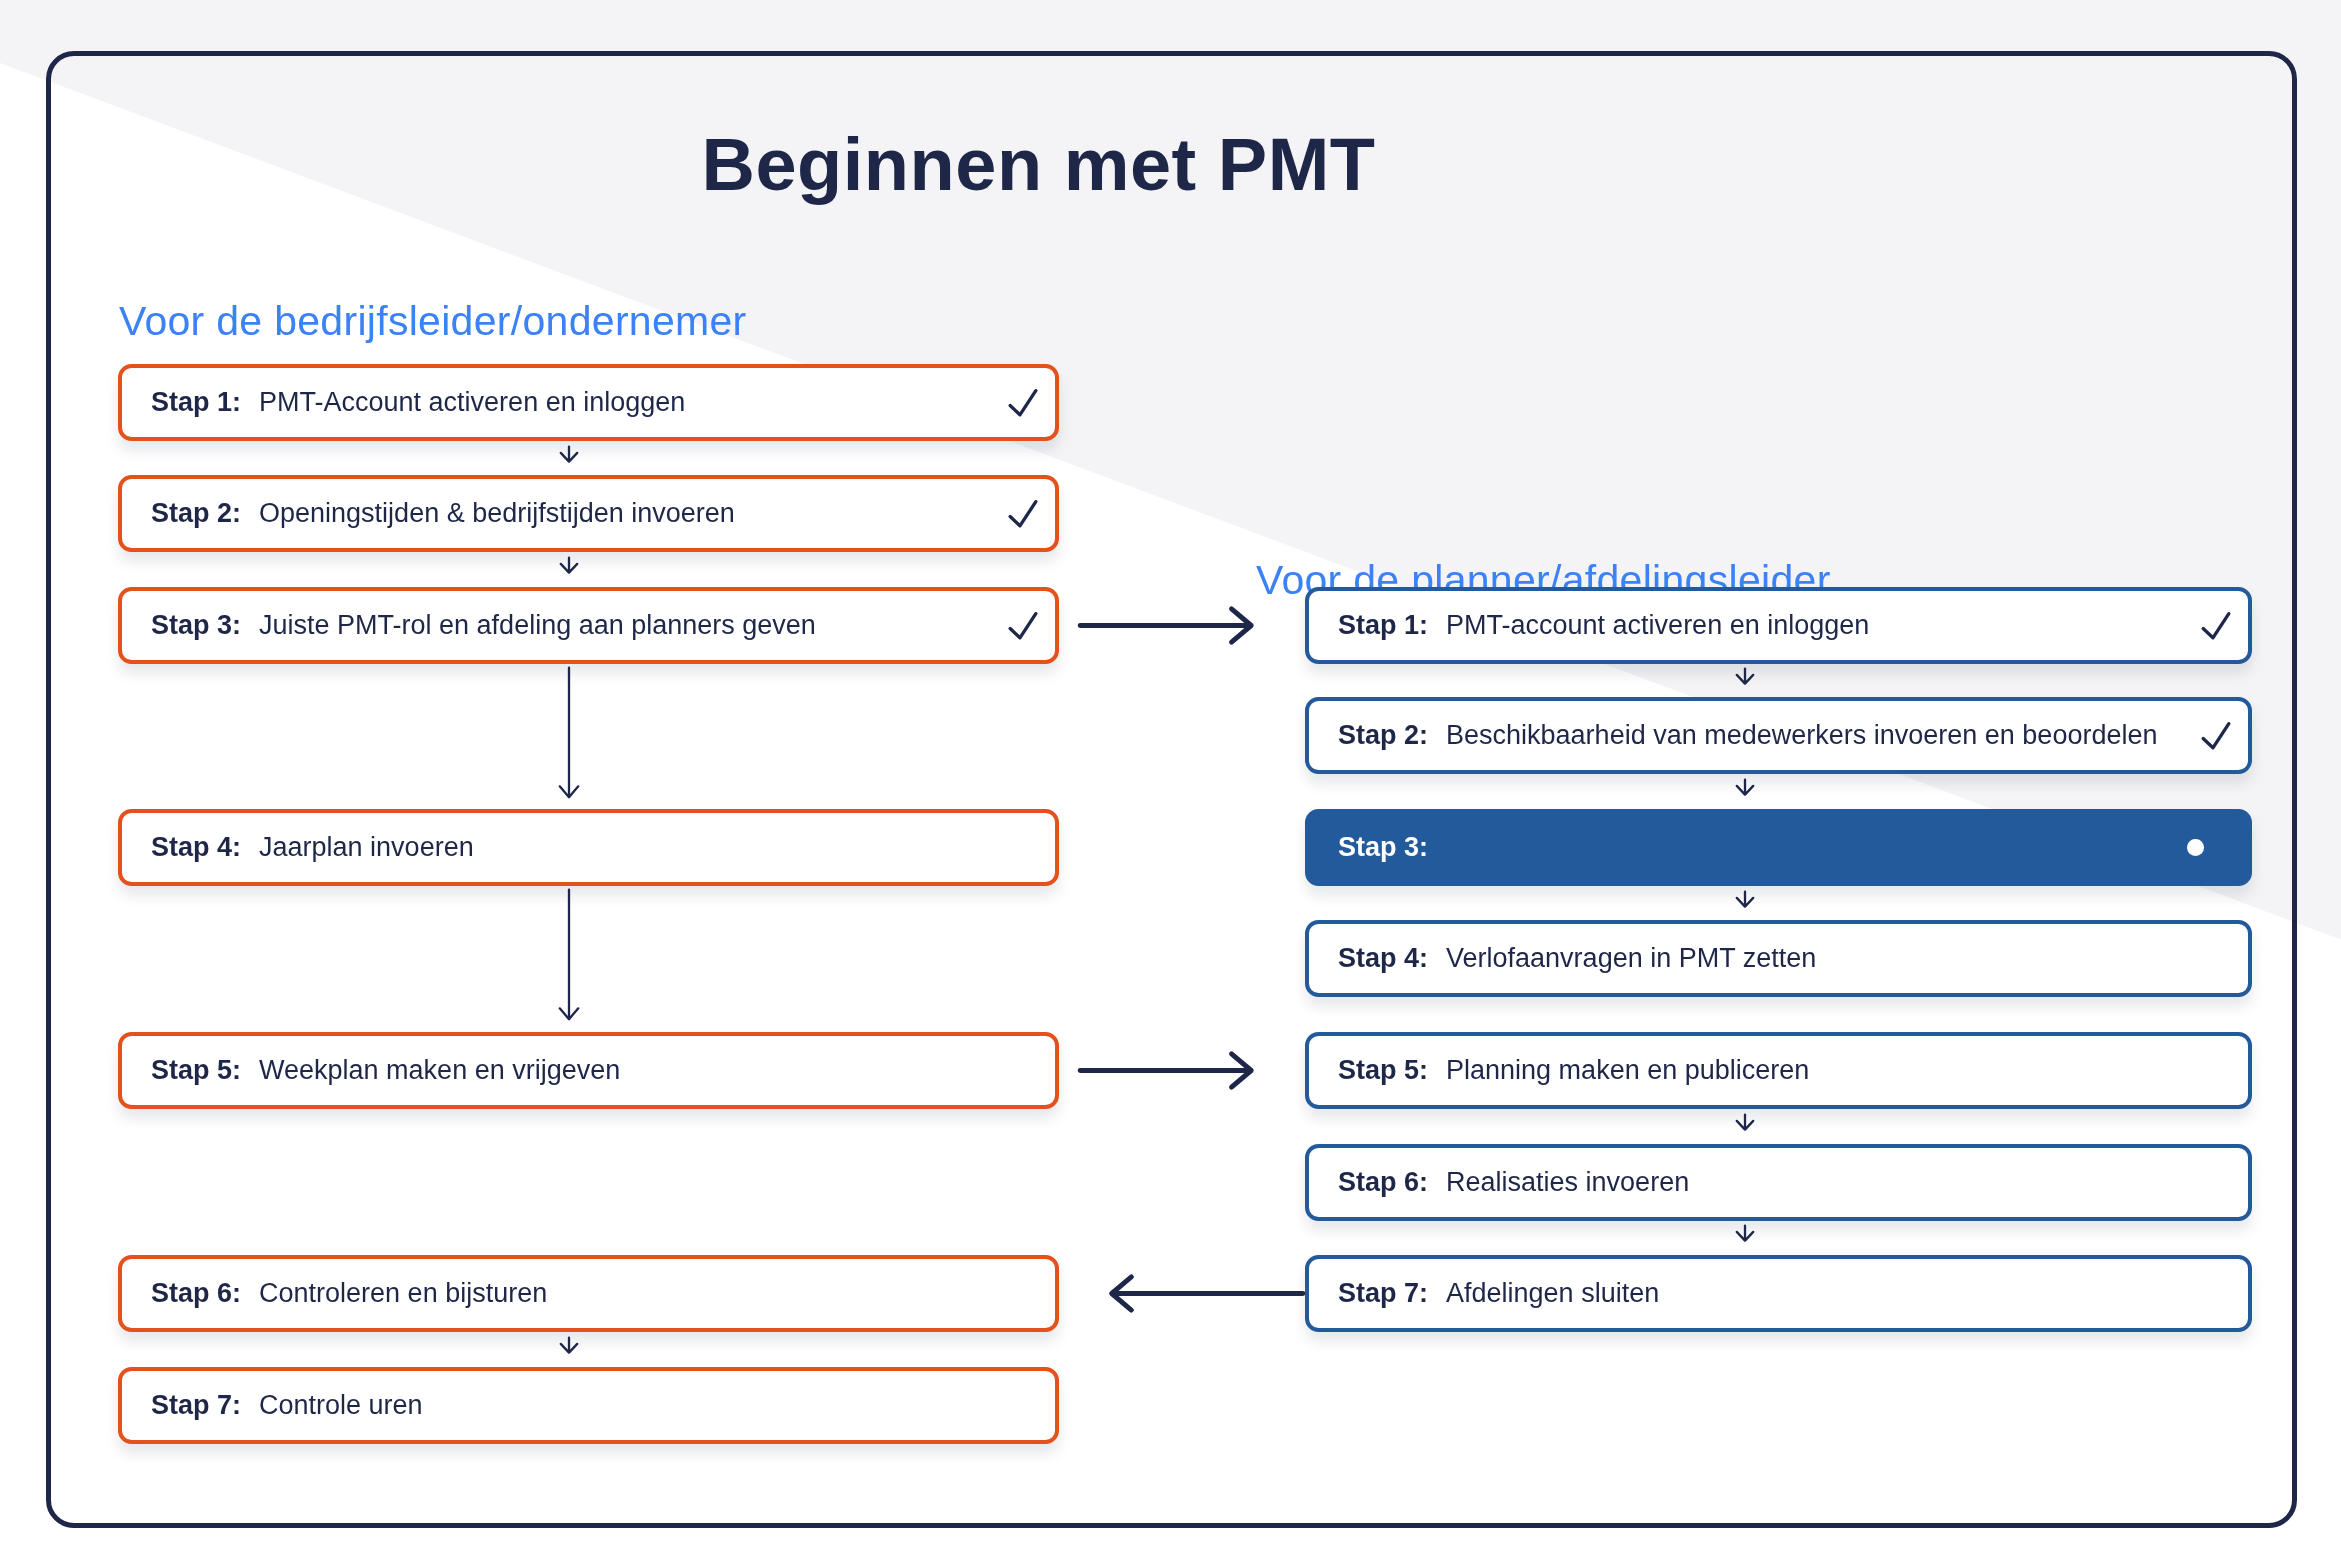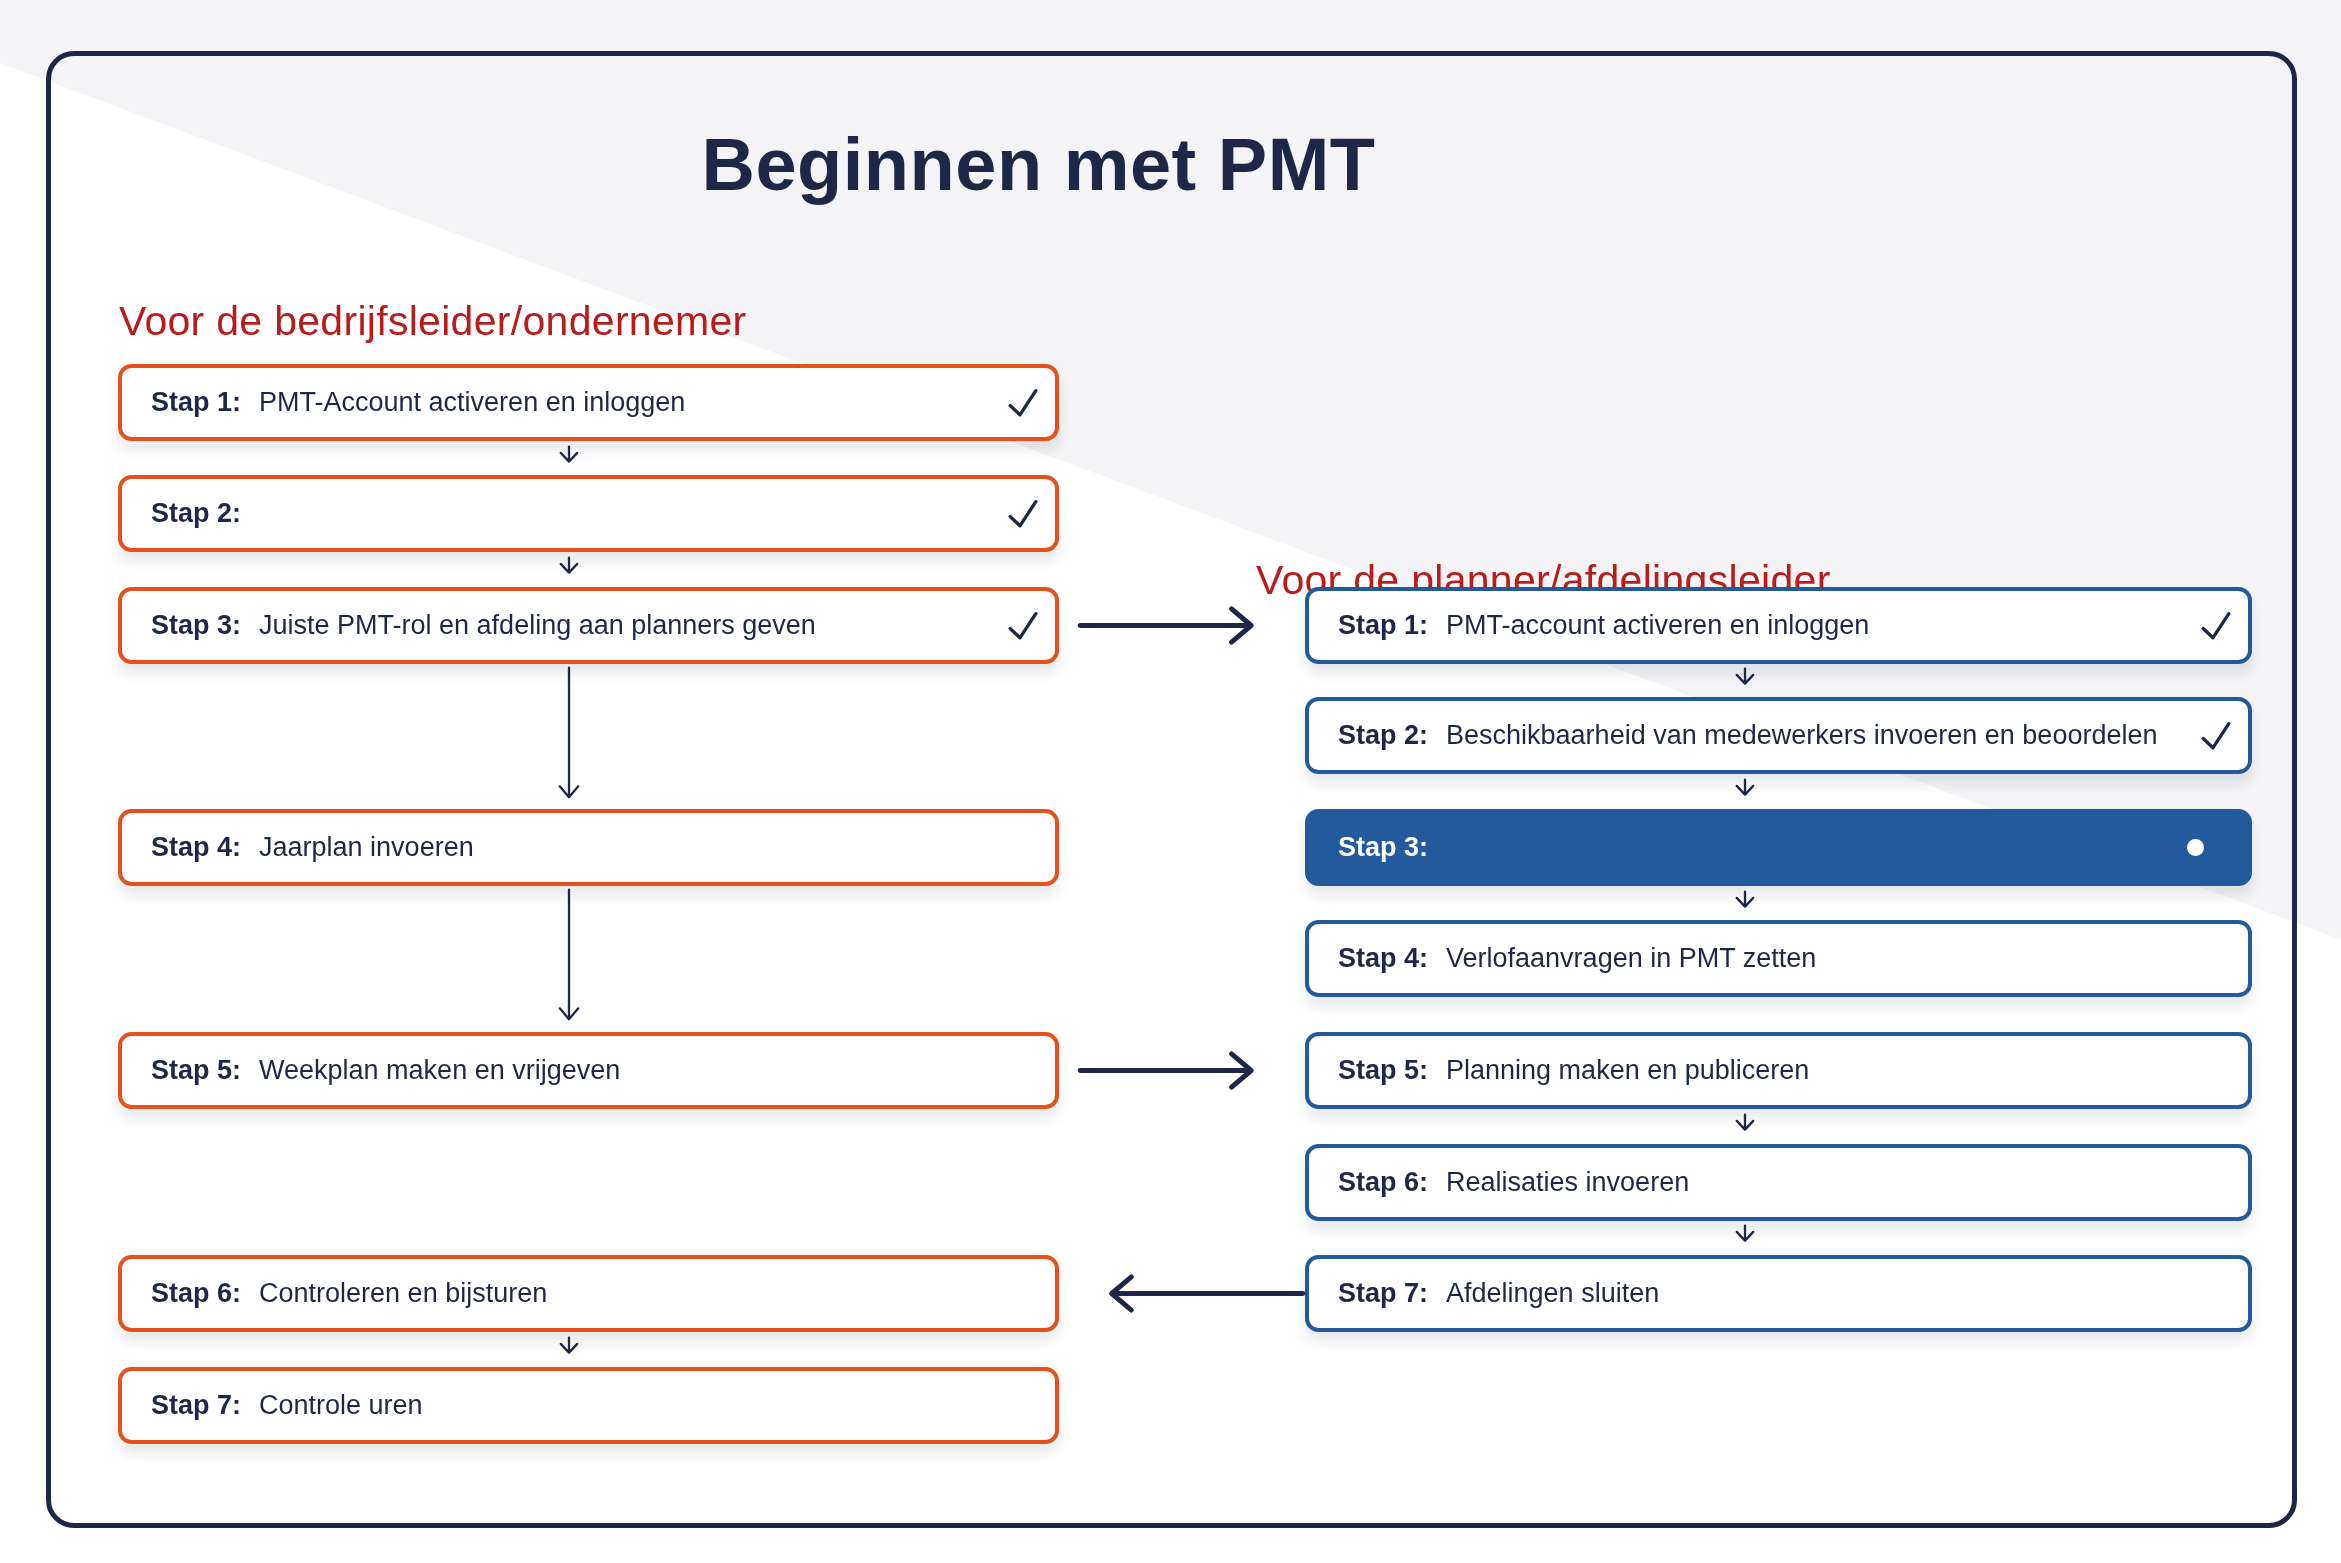--- a/index.html
+++ b/index.html
@@ -4,21 +4,21 @@
 <style>
   html,body{margin:0;padding:0;background:#ffffff;}
   .stage{position:relative;width:2342px;height:1563px;background:#ffffff;overflow:hidden;
          font-family:"Liberation Sans",sans-serif;color:#1f2749;}
   .diag{position:absolute;inset:0;background:#f4f4f6;
         clip-path:polygon(0 0,2342px 0,2342px 940px,0 63px);}
   .card{position:absolute;left:46px;top:51px;width:2251px;height:1477px;box-sizing:border-box;
         border:5.7px solid #1f2749;border-radius:28px;background:transparent;}
   .title{position:absolute;left:46px;top:128px;width:1985px;text-align:center;
          font-size:74px;line-height:1;font-weight:700;letter-spacing:0.5px;color:#1f2749;}
-  .colhdr{position:absolute;font-size:41px;line-height:1;color:#b91c1c;letter-spacing:0.3px;white-space:nowrap;}
+  .colhdr{position:absolute;font-size:41px;line-height:1;color:#3b82f6;letter-spacing:0.3px;white-space:nowrap;}
   .hdr-left{left:119px;top:301px;}
   .hdr-right{left:1256px;top:524px;margin-top:36px;}
 
   .box{position:absolute;height:77px;box-sizing:border-box;background:#ffffff;
        border-radius:13.5px;display:flex;align-items:center;gap:18px;
        padding:0 13.5px 0 29px;font-size:27px;white-space:nowrap;
        box-shadow:0 9.3px 12.4px rgba(31,39,73,.10);}
   .lcol{left:118px;width:941px;}
   .rcol{left:1305px;width:947px;}
   .orange{border:4.7px solid #e4511c;}
@@ -52,20 +52,21 @@
 
   <div class="box lcol orange" style="top:364px">
     <span class="prefix">Stap 1:</span>
     <span class="lbl">PMT-Account activeren en inloggen</span>
     <svg class="check" viewBox="0 0 74 74">
         <path d="M12 42 L31 60 L62 13"></path>
       </svg>
   </div>
   <div class="box lcol orange" style="top:475px">
     <span class="prefix">Stap 2:</span>
+    <span class="lbl">Openingstijden &amp; bedrijfstijden invoeren</span>
     <svg class="check" viewBox="0 0 74 74">
         <path d="M12 42 L31 60 L62 13"></path>
       </svg>
   </div>
   <div class="box lcol orange" style="top:587px">
     <span class="prefix">Stap 3:</span>
     <span class="lbl">Juiste PMT-rol en afdeling aan planners geven</span>
     <svg class="check" viewBox="0 0 74 74">
         <path d="M12 42 L31 60 L62 13"></path>
       </svg>

